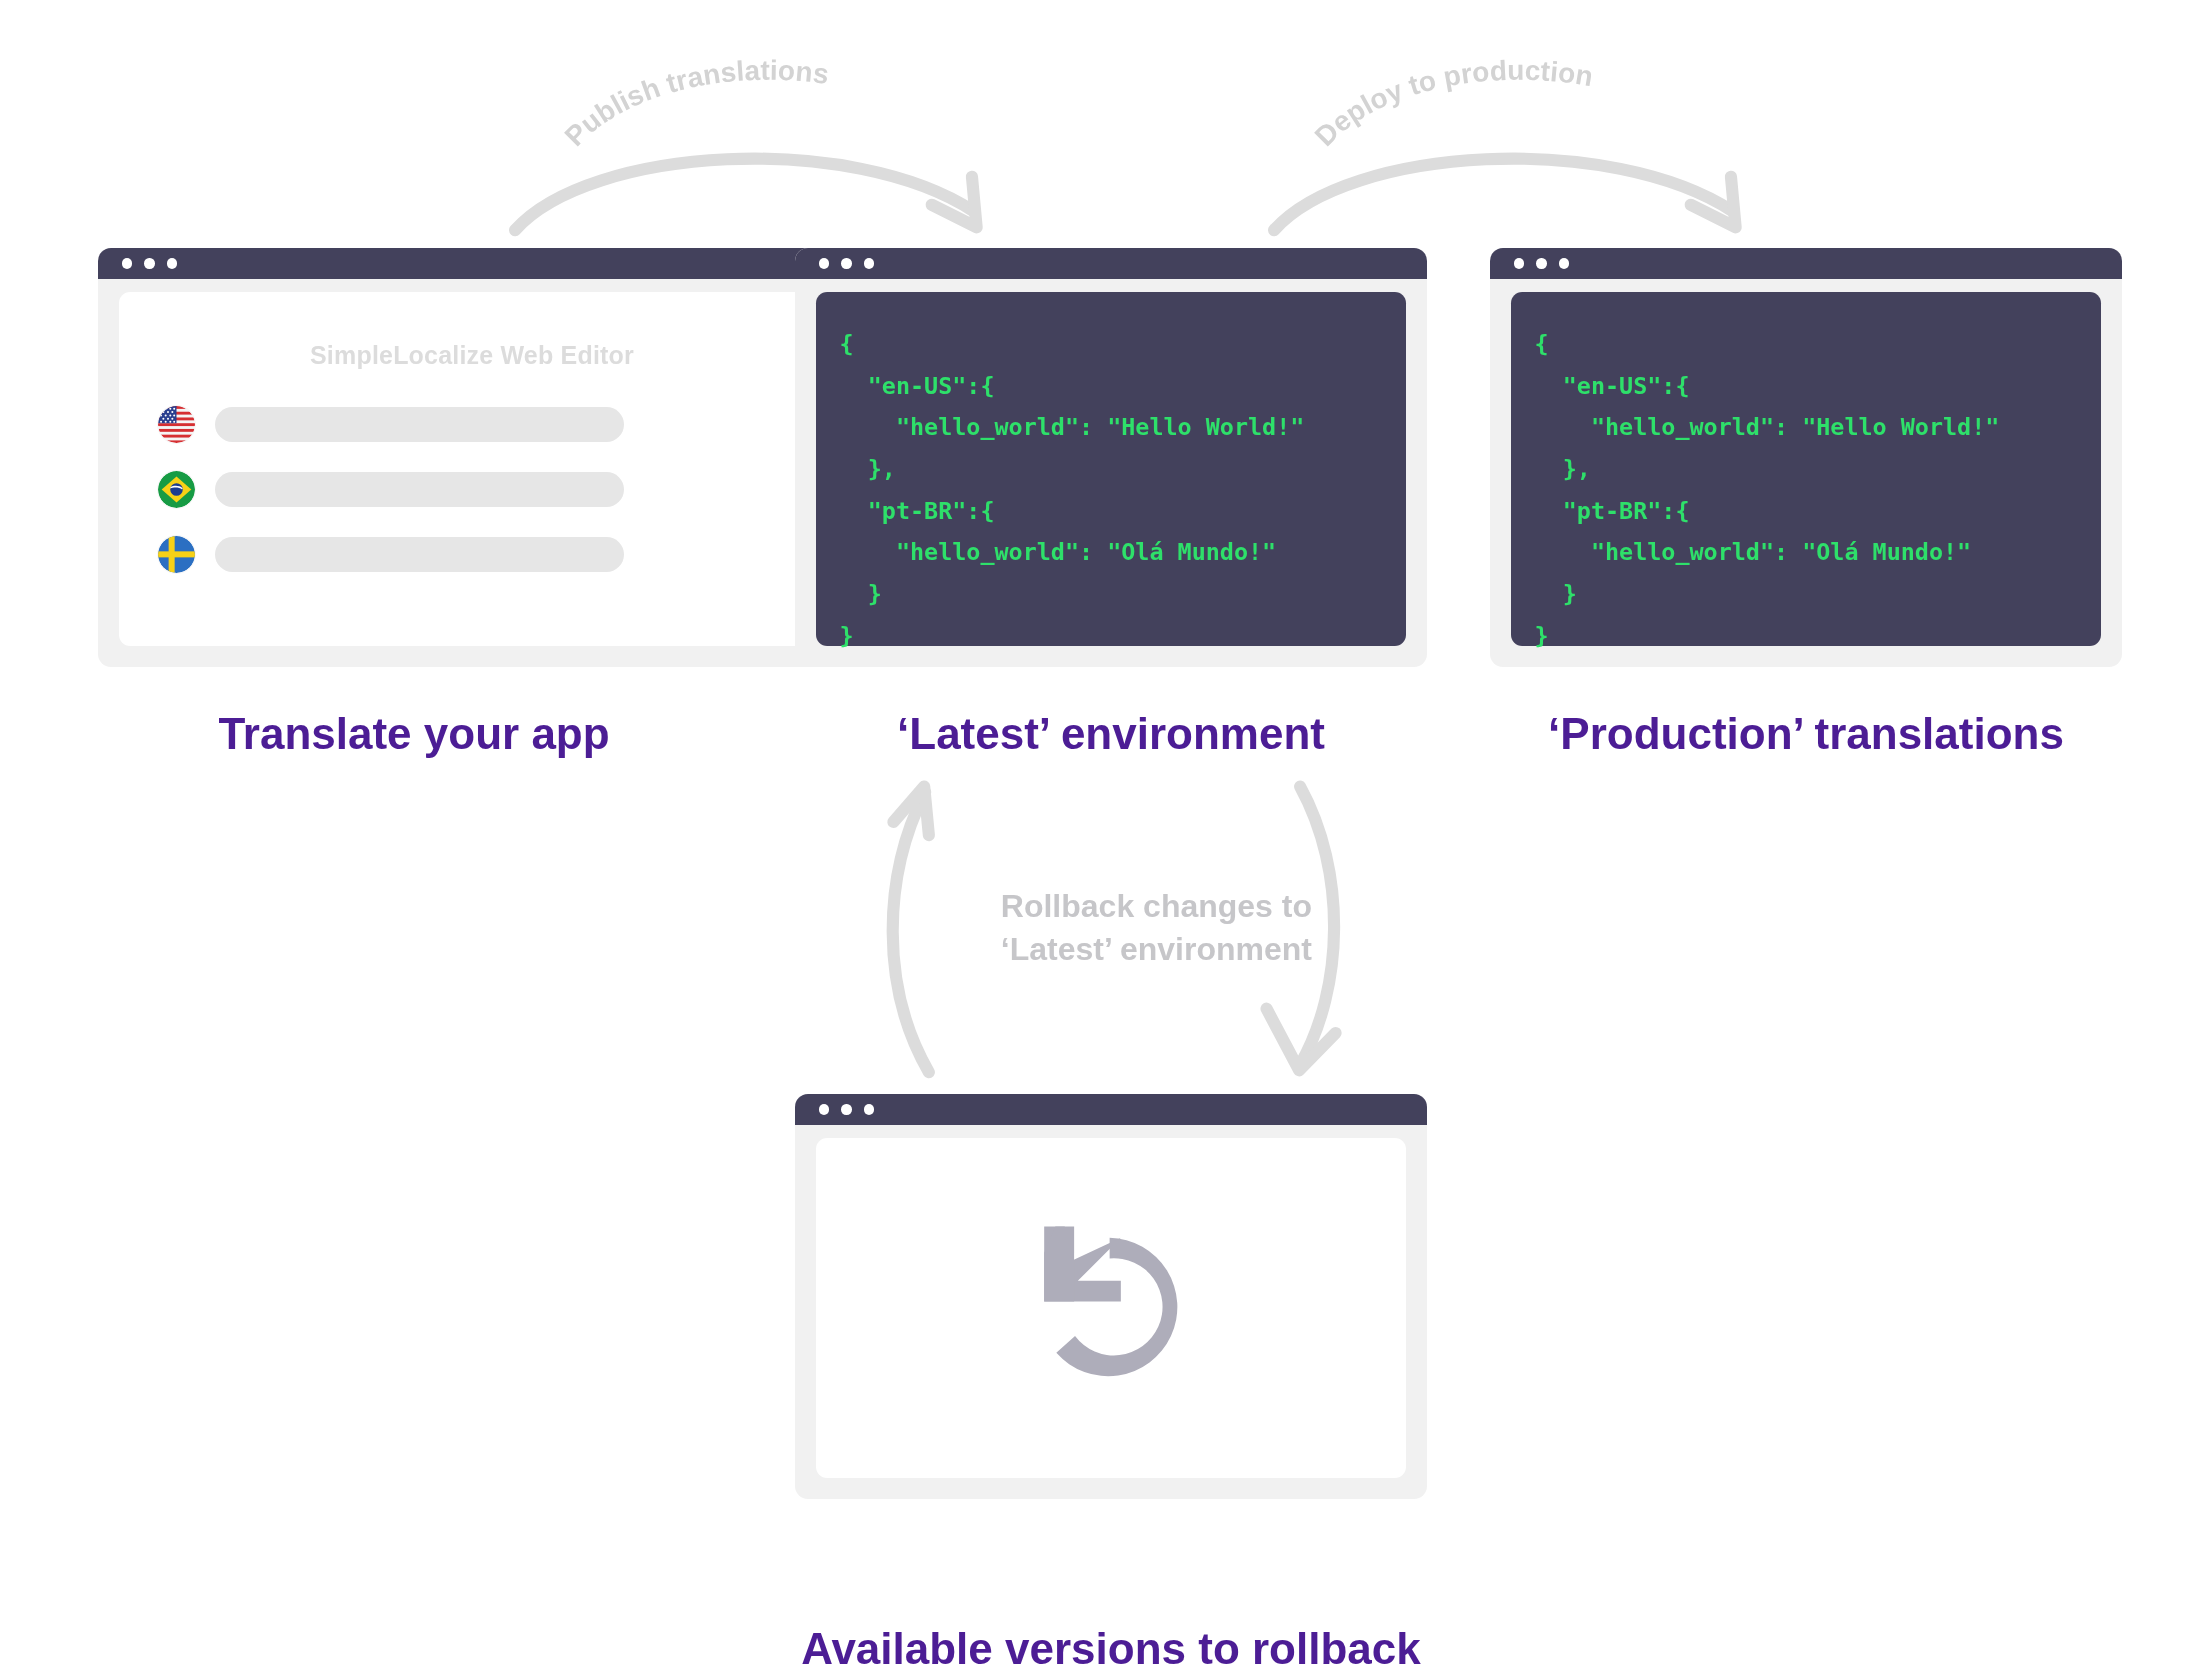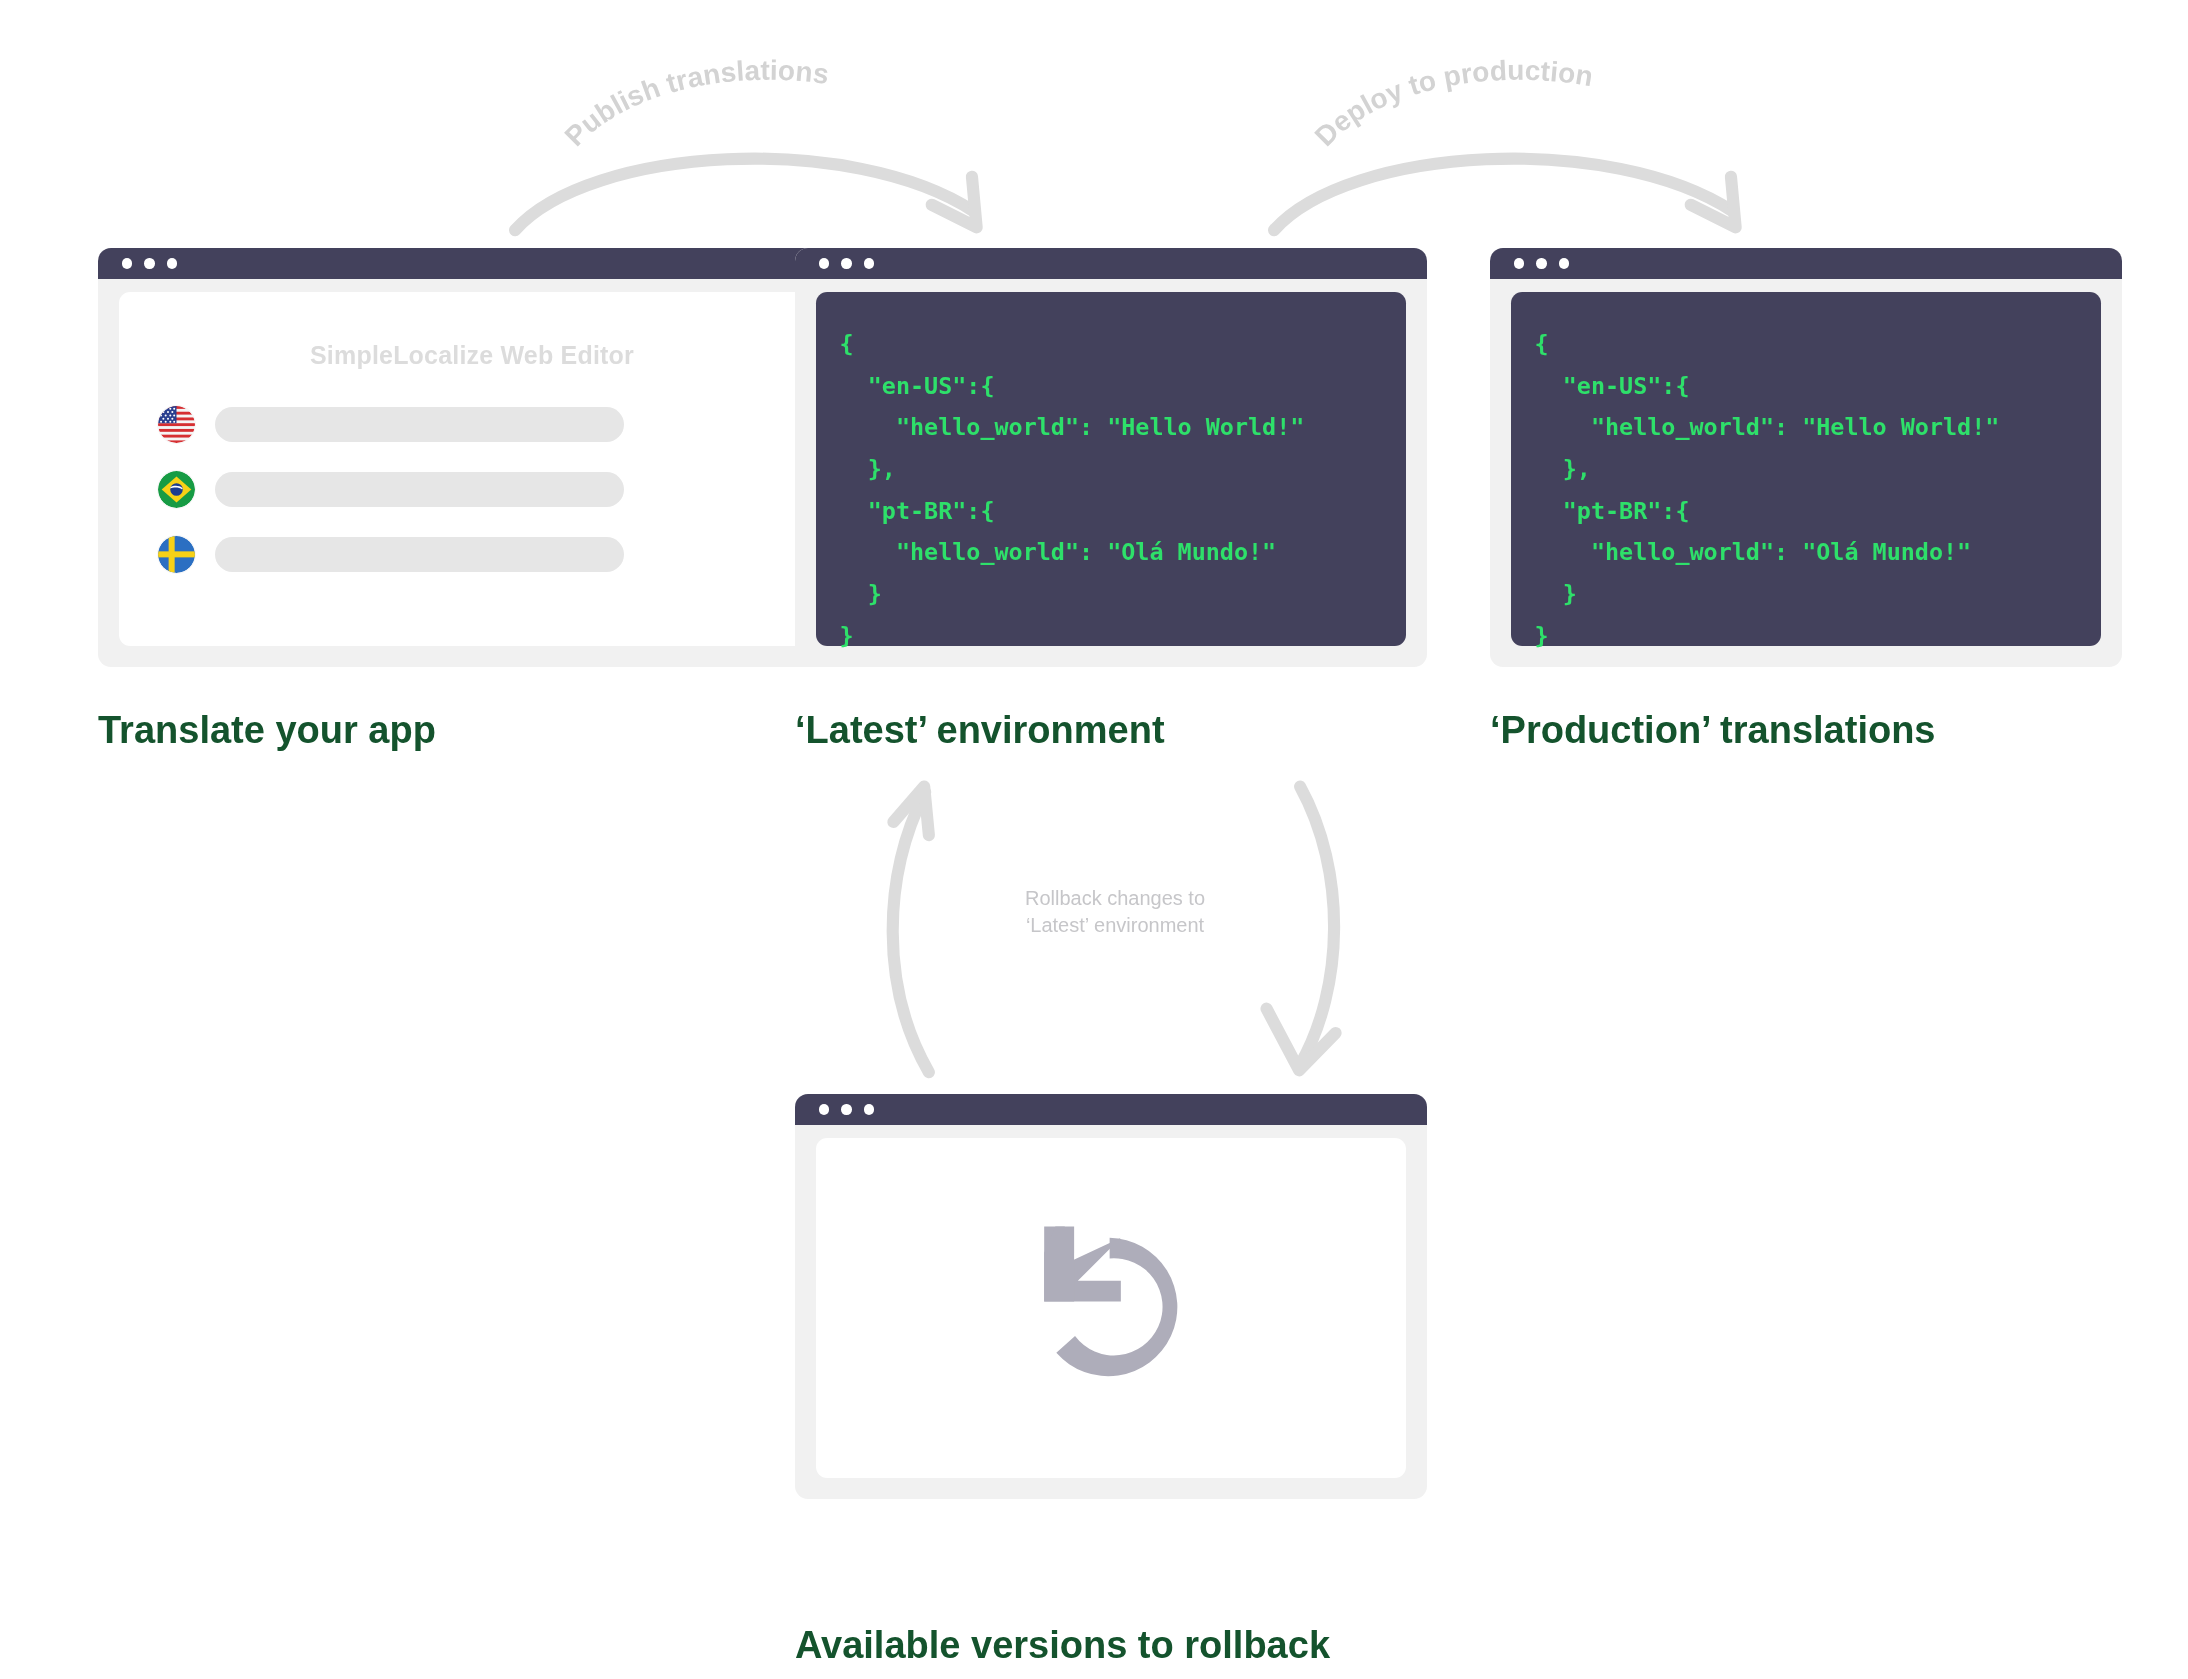--- a/index.html
+++ b/index.html
@@ -109,43 +109,43 @@
     width: 100%;
     height: 100%;
     display: flex;
     align-items: center;
     justify-content: center;
   }
 
   
   .caption {
     position: absolute;
-    color: #14532d;
-    font-size: 38px;
-    font-weight: bold;
-    text-align: left;
+    color: #4c1d95;
+    font-size: 44px;
+    font-weight: bold;
+    text-align: center;
     white-space: nowrap;
   }
 
   
   .arrow-svg { position: absolute; overflow: visible; }
   .arc-label-svg { position: absolute; overflow: visible; }
   .arc-label-text {
     fill: #d3d3d3;
     font-family: "Liberation Sans", sans-serif;
     font-size: 30px;
     font-weight: bold;
   }
   .rollback-note {
     position: absolute;
     color: #c6c6c9;
-    font-size: 20px;
-    font-weight: normal;
+    font-size: 32px;
+    font-weight: bold;
     line-height: 1.33;
-    text-align: center;
+    text-align: right;
     white-space: pre-line;
   }
 </style>
 </head>
 <body>
 
 <div id="stage">
 
   <svg class="arrow-svg" style="left:487px; top:141px;" width="543" height="122" viewBox="0 0 580 130">
     <path d="M 30 95 C 110 5, 390 -10, 520 75" fill="none" stroke="#dcdcdc" stroke-width="13" stroke-linecap="round"></path>

